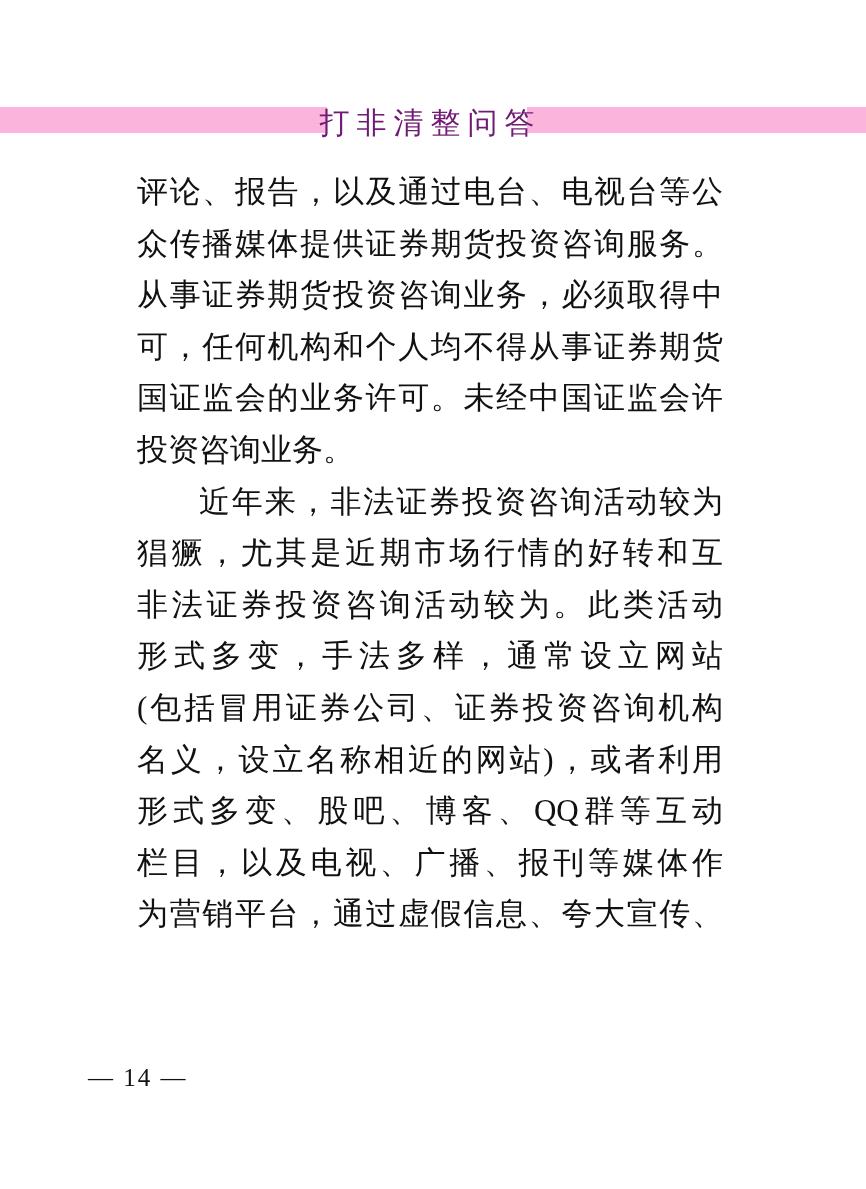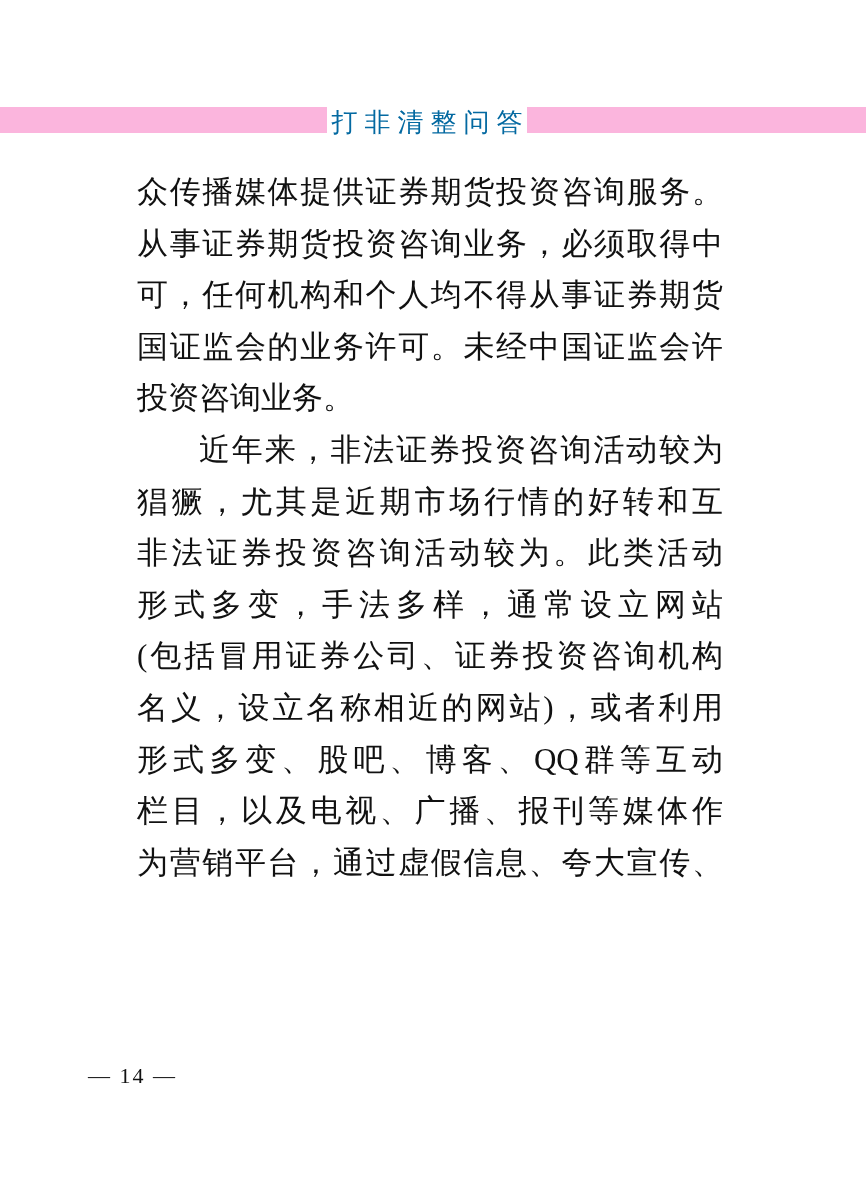--- a/index.html
+++ b/index.html
@@ -30,25 +30,25 @@
     left: 327px;
     top: -3px;
     width: 200px;
     height: 32px;
     background: #ffffff;
     display: flex;
     align-items: center;
     justify-content: center;
   }
   .header-title {
-    font-size: 26px;
+    font-size: 30px;
     line-height: 1;
     letter-spacing: 7px;
     text-indent: 7px; 
-    color: #0369a1;
+    color: #701a75;
     white-space: nowrap;
     font-weight: 500;
     padding-top: 6px;
   }
   
   .body-text {
     position: absolute;
     left: 137px;
     top: 166px;
     width: 586px;
@@ -68,39 +68,40 @@
     text-align-last: left;
   }
   .line.indent {
     text-indent: 62px;
   }
   
   .page-number {
     position: absolute;
     left: 88px;
     top: 1063px;
-    font-size: 22px;
+    font-size: 25px;
     line-height: 1.2;
     letter-spacing: 2px;
     color: #111111;
     white-space: nowrap;
   }
 </style>
 </head>
 <body>
 
 <div class="page">
 
   <div class="header-bar" style="background: rgb(251, 181, 221);">
     <div class="header-gap">
       <span class="header-title">打非清整问答</span>
     </div>
   </div>
 
   <div class="body-text">
+    <div class="line">评论、报告，以及通过电台、电视台等公</div>
     <div class="line">众传播媒体提供证券期货投资咨询服务。</div>
     <div class="line">从事证券期货投资咨询业务，必须取得中</div>
     <div class="line">可，任何机构和个人均不得从事证券期货</div>
     <div class="line">国证监会的业务许可。未经中国证监会许</div>
     <div class="line para-end">投资咨询业务。</div>
     <div class="line indent">近年来，非法证券投资咨询活动较为</div>
     <div class="line">猖獗，尤其是近期市场行情的好转和互</div>
     <div class="line">非法证券投资咨询活动较为。此类活动</div>
     <div class="line">形式多变，手法多样，通常设立网站</div>
     <div class="line">(包括冒用证券公司、证券投资咨询机构</div>

